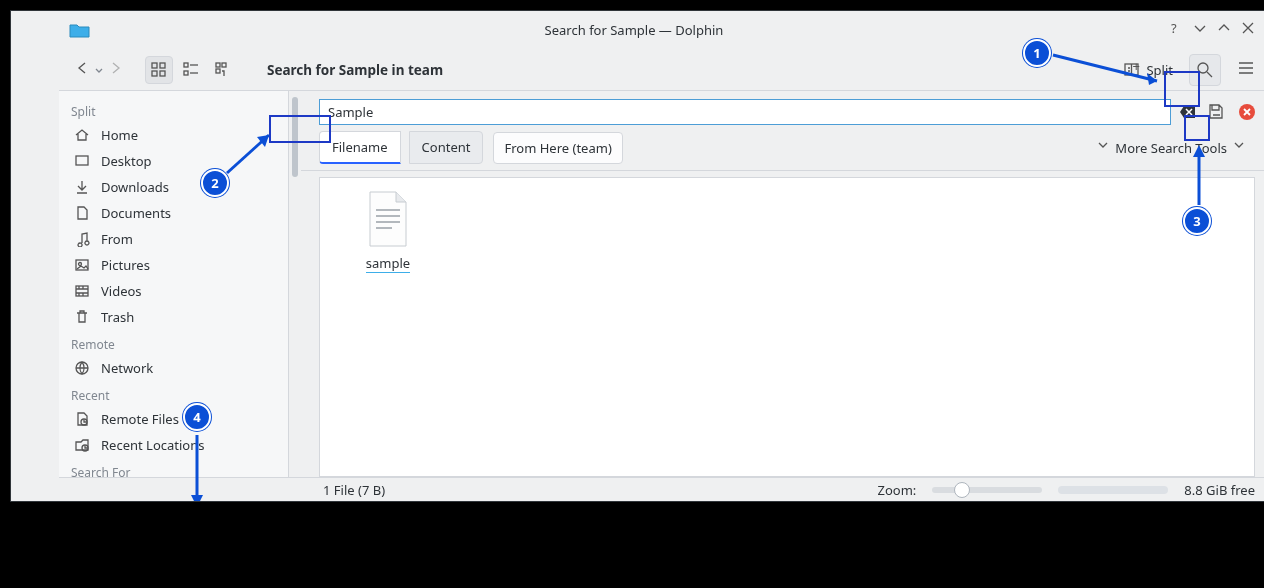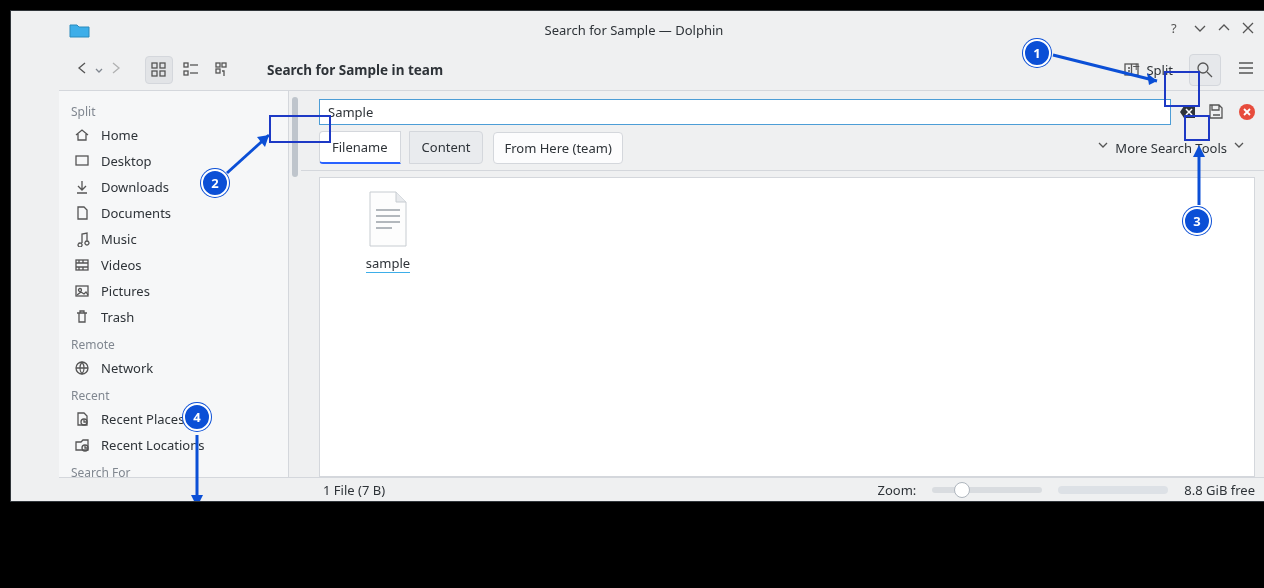--- a/index.html
+++ b/index.html
@@ -354,44 +354,44 @@
             </svg>
           </span>
         <span>Documents</span>
       </div>
       <div class="item">
         <span class="icon">
             <svg width="16" height="16">
               <path class="ic" d="M6 12 a2 2 0 1 0 .1 0 M8 12 V3 l5 -1 v8 a2 2 0 1 1 -.1 0"></path>
             </svg>
           </span>
-        <span>Music</span>
-      </div>
-      <div class="item">
-        <span class="icon">
-            <svg width="16" height="16">
-              <rect class="ic" x="2" y="3" width="12" height="10"></rect>
-              <path class="ic" d="M2 6 h12 M2 10 h12 M5 3 v3 M9 3 v3 M5 10 v3 M9 10 v3"></path>
-            </svg>
-          </span>
-        <span>Videos</span>
+        <span>From</span>
       </div>
       <div class="item">
         <span class="icon">
             <svg width="16" height="16">
               <rect class="ic" x="2" y="3" width="12" height="10"></rect>
               <circle class="ic" cx="6" cy="7" r="1.5"></circle>
               <path class="ic" d="M3 12 l4 -3 l3 2 l2 -2 l2 3"></path>
             </svg>
           </span>
         <span>Pictures</span>
       </div>
       <div class="item">
         <span class="icon">
             <svg width="16" height="16">
+              <rect class="ic" x="2" y="3" width="12" height="10"></rect>
+              <path class="ic" d="M2 6 h12 M2 10 h12 M5 3 v3 M9 3 v3 M5 10 v3 M9 10 v3"></path>
+            </svg>
+          </span>
+        <span>Videos</span>
+      </div>
+      <div class="item">
+        <span class="icon">
+            <svg width="16" height="16">
               <path class="ic" d="M3 4 h10 M5 4 v9 h6 v-9 M6 4 v-2 h4 v2"></path>
             </svg>
           </span>
         <span>Trash</span>
       </div>
 
       <div class="section-title">Remote</div>
       <div class="item">
         <span class="icon">
             <svg width="16" height="16">
@@ -404,21 +404,21 @@
 
       <div class="section-title">Recent</div>
       <div class="item">
         <span class="icon">
             <svg width="16" height="16">
               <path class="ic" d="M4 2 h6 l3 3 v9 h-9 z"></path>
               <circle class="ic" cx="10" cy="11" r="3"></circle>
               <path class="ic" d="M10 9 v2 h2"></path>
             </svg>
           </span>
-        <span>Recent Places</span>
+        <span>Remote Files</span>
       </div>
       <div class="item">
         <span class="icon">
             <svg width="16" height="16">
               <path class="ic" d="M2 5 h5 l2 -2 h5 v10 h-12 z"></path>
               <circle class="ic" cx="11" cy="11" r="3"></circle>
               <path class="ic" d="M11 9 v2 h2"></path>
             </svg>
           </span>
         <span>Recent Locations</span>

